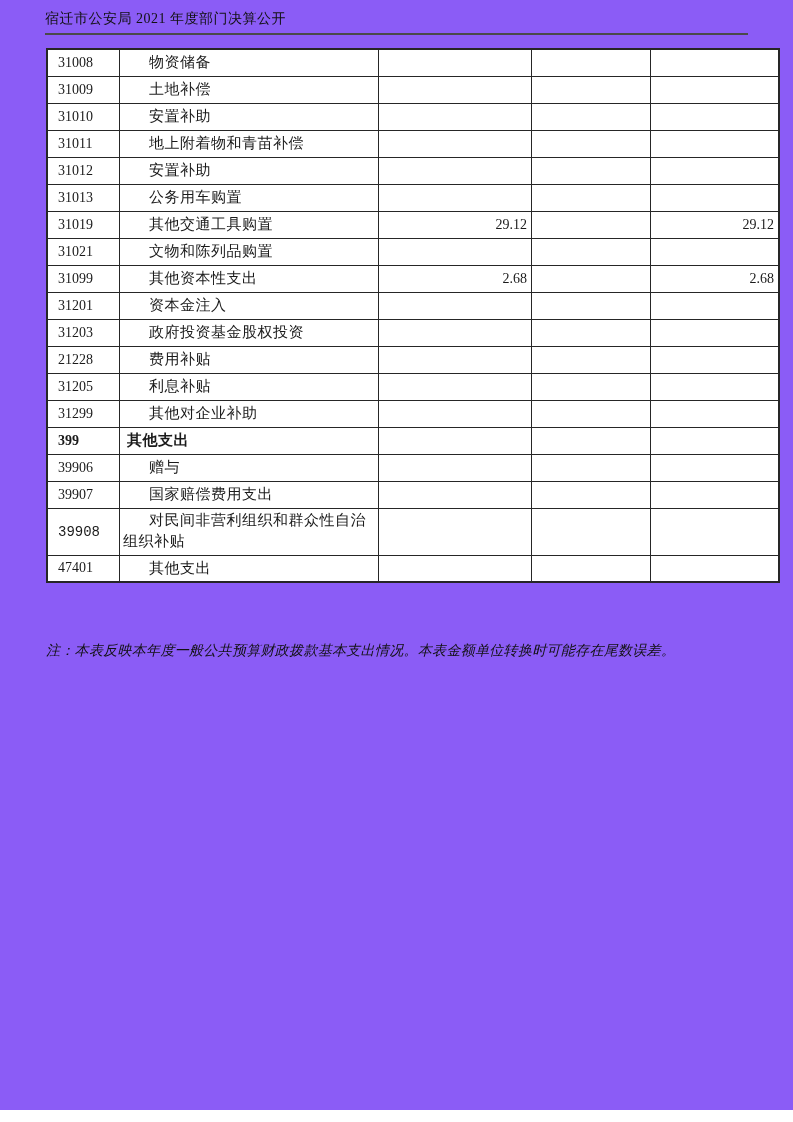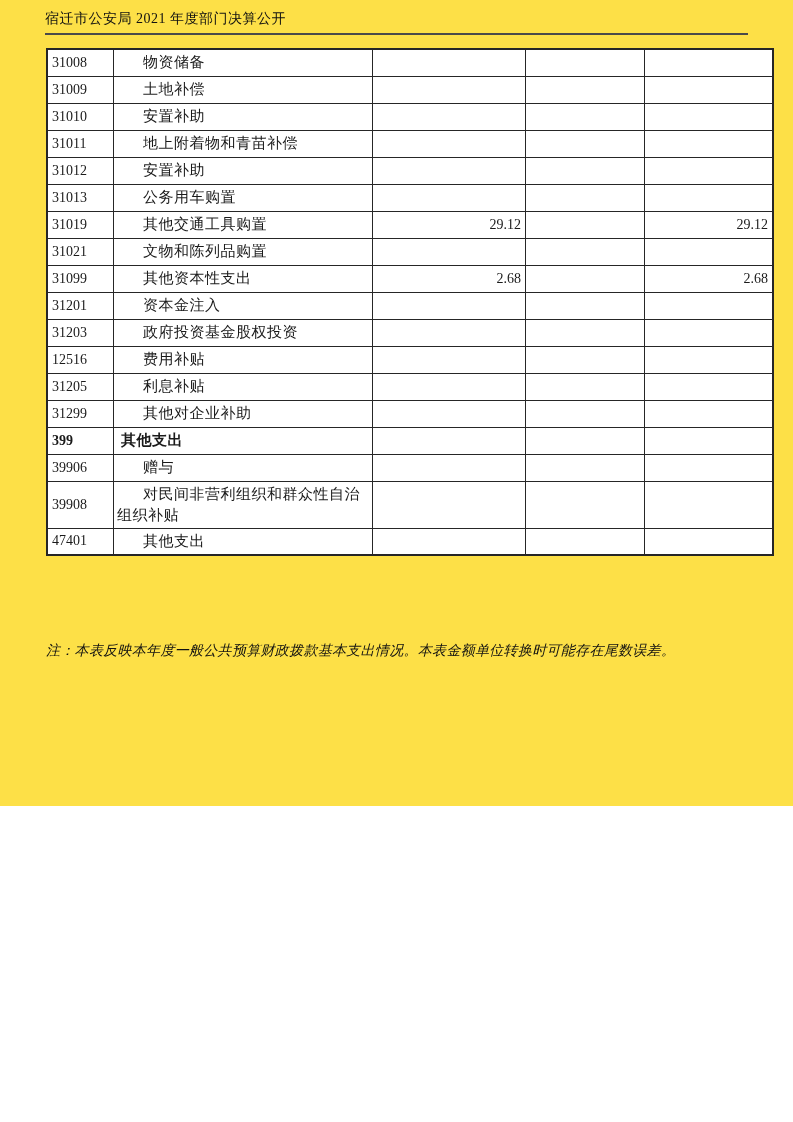--- a/index.html
+++ b/index.html
@@ -3,22 +3,22 @@
 <meta charset="utf-8">
 <style>
   html, body {
     margin: 0;
     padding: 0;
     background: #ffffff;
   }
   .page {
     position: relative;
     width: 793px;
-    height: 806px;
-    background: #fde047;
+    height: 1110px;
+    background: #8b5cf6;
     font-family: "Liberation Serif", "DejaVu Serif", serif;
     color: #1a1a1a;
     overflow: hidden;
   }
   
   .doc-header {
     position: absolute;
     left: 45px;
     top: 10px;
     width: 703px;
@@ -41,24 +41,24 @@
     border: 1px solid #262626;
     vertical-align: middle;
     font-size: 15px;
     letter-spacing: 0.5px;
     padding: 0;
     overflow: hidden;
     background: #fff;
   }
   .budget-table { border: 2px solid #262626; }
   .budget-table tr { height: 27px; }
-  .budget-table tr.tall { height: 47px; }
+  .budget-table tr.tall { height: 47px; font-family: Liberation Mono, monospace; }
   td.col-code {
     width: 61px;
-    padding-left: 4px;
+    padding-left: 10px;
     font-size: 14px;
     letter-spacing: 0;
   }
   td.col-name {
     width: 253px;
     padding-left: 3px;
     padding-right: 2px;
     line-height: 21px;
   }
   tr:not(.section) td.col-name { text-indent: 26px; }
@@ -176,21 +176,21 @@
       <td class="col-val col-v3"></td>
     </tr>
         <tr>
       <td class="col-code">31203</td>
       <td class="col-name">政府投资基金股权投资</td>
       <td class="col-val col-v1"></td>
       <td class="col-val col-v2"></td>
       <td class="col-val col-v3"></td>
     </tr>
         <tr>
-      <td class="col-code">12516</td>
+      <td class="col-code">21228</td>
       <td class="col-name">费用补贴</td>
       <td class="col-val col-v1"></td>
       <td class="col-val col-v2"></td>
       <td class="col-val col-v3"></td>
     </tr>
         <tr>
       <td class="col-code">31205</td>
       <td class="col-name">利息补贴</td>
       <td class="col-val col-v1"></td>
       <td class="col-val col-v2"></td>
@@ -210,20 +210,27 @@
       <td class="col-val col-v2"></td>
       <td class="col-val col-v3"></td>
     </tr>
         <tr>
       <td class="col-code">39906</td>
       <td class="col-name">赠与</td>
       <td class="col-val col-v1"></td>
       <td class="col-val col-v2"></td>
       <td class="col-val col-v3"></td>
     </tr>
+        <tr>
+      <td class="col-code">39907</td>
+      <td class="col-name">国家赔偿费用支出</td>
+      <td class="col-val col-v1"></td>
+      <td class="col-val col-v2"></td>
+      <td class="col-val col-v3"></td>
+    </tr>
         <tr class="tall">
       <td class="col-code">39908</td>
       <td class="col-name">对民间非营利组织和群众性自治组织补贴</td>
       <td class="col-val col-v1"></td>
       <td class="col-val col-v2"></td>
       <td class="col-val col-v3"></td>
     </tr>
         <tr>
       <td class="col-code">47401</td>
       <td class="col-name">其他支出</td>

